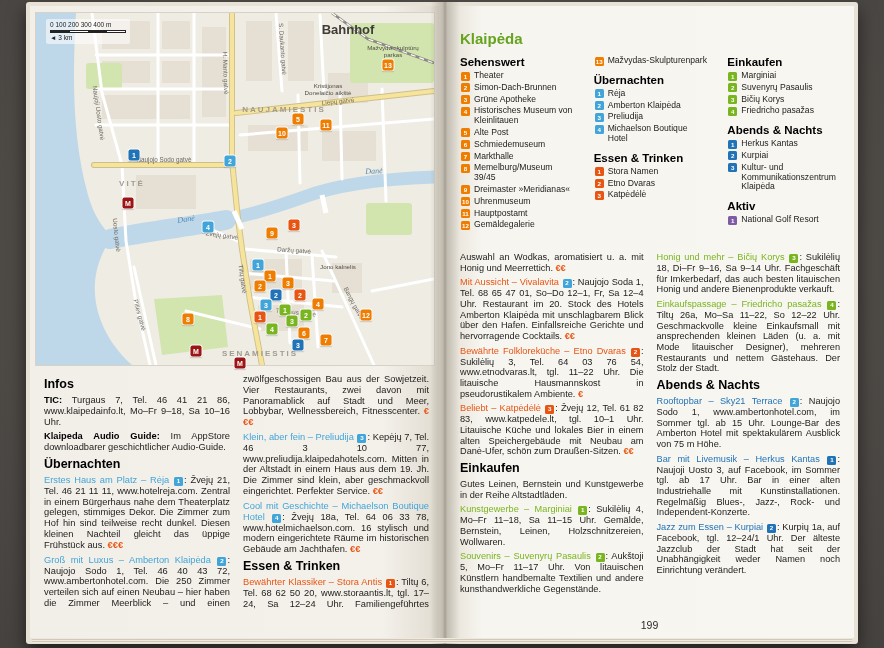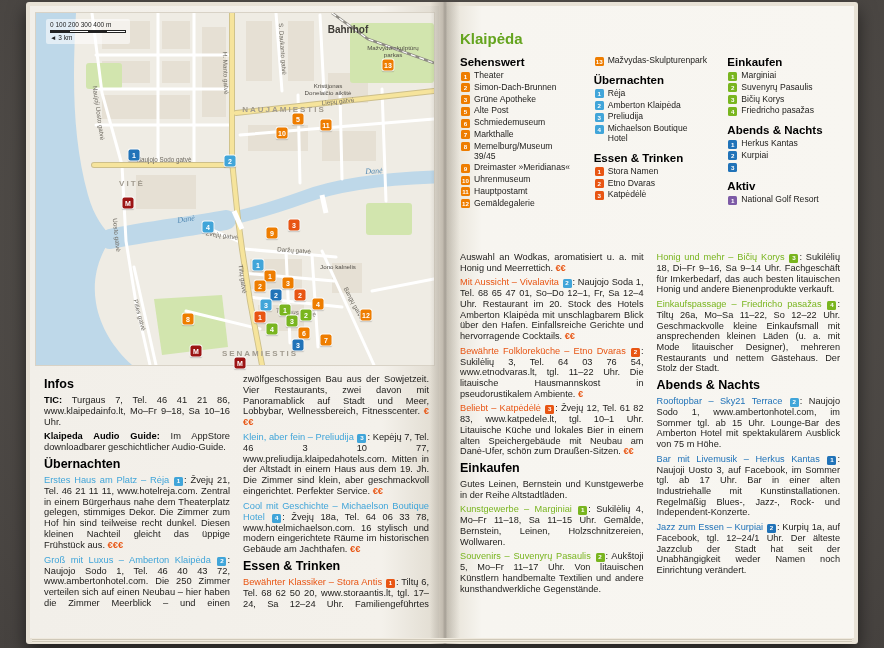--- a/index.html
+++ b/index.html
@@ -19,21 +19,21 @@
 
   
   .map-wrap{position:relative;margin:7px 5px 0 6px;width:398px;height:352px;
     outline:1px solid #d8d2c6;background:#efece4;}
   .map-wrap svg{position:absolute;left:0;top:0;}
   .map-overlay{position:absolute;inset:0;}
   .map-label{position:absolute;white-space:nowrap;transform:translate(-50%,-50%);}
   .lbl-district{font-size:8px;font-weight:bold;letter-spacing:2px;color:#a19b8f;}
   .lbl-water{font-size:8px;font-style:italic;color:#4f86b0;font-family:"Liberation Serif",serif;}
   .lbl-street{font-size:6.3px;color:#6e6a61;}
-  .lbl-place{font-size:10px;font-weight:bold;color:#3f3c37;}
+  .lbl-place{font-size:13px;font-weight:bold;color:#3f3c37;}
   .lbl-place-small{font-size:6.2px;color:#504d47;white-space:normal;text-align:center;line-height:1.15;}
   .map-mk{position:absolute;width:11px;height:11px;transform:translate(-50%,-50%);
     display:flex;align-items:center;justify-content:center;color:#fff;font-size:7px;font-weight:bold;
     border-radius:2px;box-shadow:0 0 0 1px rgba(255,255,255,.85),0 1px 1px rgba(0,0,0,.3);}
   .scalebar{position:absolute;left:10px;top:6px;font-size:6.5px;color:#222;
     background:rgba(255,255,255,.55);padding:2px 4px;border-radius:2px;line-height:1.25;}
   .sb-bar{display:flex;width:76px;height:3px;border:1px solid #222;margin:1px 0;}
   .sb-bar span{flex:1;}
   .sb-seg-a{background:#222;} .sb-seg-b{background:#fff;}
 
@@ -231,20 +231,24 @@
               </div>
               <div class="legend-item">
                 <span class="mk" style="background:#ee7d00">2</span>
                 <span class="lab">Simon-Dach-Brunnen</span>
               </div>
               <div class="legend-item">
                 <span class="mk" style="background:#ee7d00">3</span>
                 <span class="lab">Grüne Apotheke</span>
               </div>
               <div class="legend-item">
+                <span class="mk" style="background:#ee7d00">4</span>
+                <span class="lab">Historisches Museum von Kleinlitauen</span>
+              </div>
+              <div class="legend-item">
                 <span class="mk" style="background:#ee7d00">5</span>
                 <span class="lab">Alte Post</span>
               </div>
               <div class="legend-item">
                 <span class="mk" style="background:#ee7d00">6</span>
                 <span class="lab">Schmiedemuseum</span>
               </div>
               <div class="legend-item">
                 <span class="mk" style="background:#ee7d00">7</span>
                 <span class="lab">Markthalle</span>
@@ -338,20 +342,21 @@
               <div class="legend-item">
                 <span class="mk" style="background:#2173b8">1</span>
                 <span class="lab">Herkus Kantas</span>
               </div>
               <div class="legend-item">
                 <span class="mk" style="background:#2173b8">2</span>
                 <span class="lab">Kurpiai</span>
               </div>
               <div class="legend-item">
                 <span class="mk" style="background:#2173b8">3</span>
+                <span class="lab">Kultur- und Kommunikationszentrum Klaipėda</span>
               </div>
             </div>
             <div class="legend-group">
               <div class="legend-title">Aktiv</div>
               <div class="legend-item">
                 <span class="mk" style="background:#7d5ba6">1</span>
                 <span class="lab">National Golf Resort</span>
               </div>
             </div>
           </div>
@@ -365,18 +370,19 @@
           <p class="entry">Gutes Leinen, Bernstein und Kunstgewerbe in der Reihe Altstadtläden.</p>
           <p class="entry"><span class="lead" style="color:#79b51f">Kunstgewerbe – Marginiai</span> <span class="mk" style="background:#79b51f">1</span>: Sukilėlių 4, Mo–Fr 11–18, Sa 11–15 Uhr. Gemälde, Bernstein, Leinen, Holzschnitzereien, Wollwaren.</p>
           <p class="entry"><span class="lead" style="color:#79b51f">Souvenirs – Suvenyrų Pasaulis</span> <span class="mk" style="background:#79b51f">2</span>: Aukštoji 5, Mo–Fr 11–17 Uhr. Von litauischen Künstlern handbemalte Textilien und andere kunsthandwerkliche Gegenstände.</p>
           <p class="entry"><span class="lead" style="color:#79b51f">Honig und mehr – Bičių Korys</span> <span class="mk" style="background:#79b51f">3</span>: Sukilėlių 18, Di–Fr 9–16, Sa 9–14 Uhr. Fachgeschäft für Imkerbedarf, das auch besten litauischen Honig und andere Bienenprodukte verkauft.</p>
           <p class="entry"><span class="lead" style="color:#79b51f">Einkaufspassage – Friedricho pasažas</span> <span class="mk" style="background:#79b51f">4</span>: Tiltų 26a, Mo–Sa 11–22, So 12–22 Uhr. Geschmackvolle kleine Einkaufsmall mit ansprechenden kleinen Läden (u. a. mit Mode litauischer Designer), mehreren Restaurants und nettem Gästehaus. Der Stolz der Stadt.</p>
           <h3 class="sec">Abends &amp; Nachts</h3>
           <p class="entry"><span class="lead" style="color:#2173b8">Rooftopbar – Sky21 Terrace</span> <span class="mk" style="background:#41a5d9">2</span>: Naujojo Sodo 1, www.ambertonhotel.com, im Sommer tgl. ab 15 Uhr. Lounge-Bar des Amberton Hotel mit spektakulärem Ausblick von 75 m Höhe.</p>
           <p class="entry"><span class="lead" style="color:#2173b8">Bar mit Livemusik – Herkus Kantas</span> <span class="mk" style="background:#2173b8">1</span>: Naujoji Uosto 3, auf Facebook, im Sommer tgl. ab 17 Uhr. Bar in einer alten Industriehalle mit Kunstinstallationen. Regelmäßig Blues-, Jazz-, Rock- und Independent-Konzerte.</p>
           <p class="entry"><span class="lead" style="color:#2173b8">Jazz zum Essen – Kurpiai</span> <span class="mk" style="background:#2173b8">2</span>: Kurpių 1a, auf Facebook, tgl. 12–24/1 Uhr. Der älteste Jazzclub der Stadt hat seit der Unabhängigkeit weder Namen noch Einrichtung verändert.</p>
         </div>
+      <div class="pageno">199</div>
     </div>
 
     <div class="gutter"></div>
     <div class="book-edges-bottom"></div>
   </div>
 </div>
 
 </body></html>

